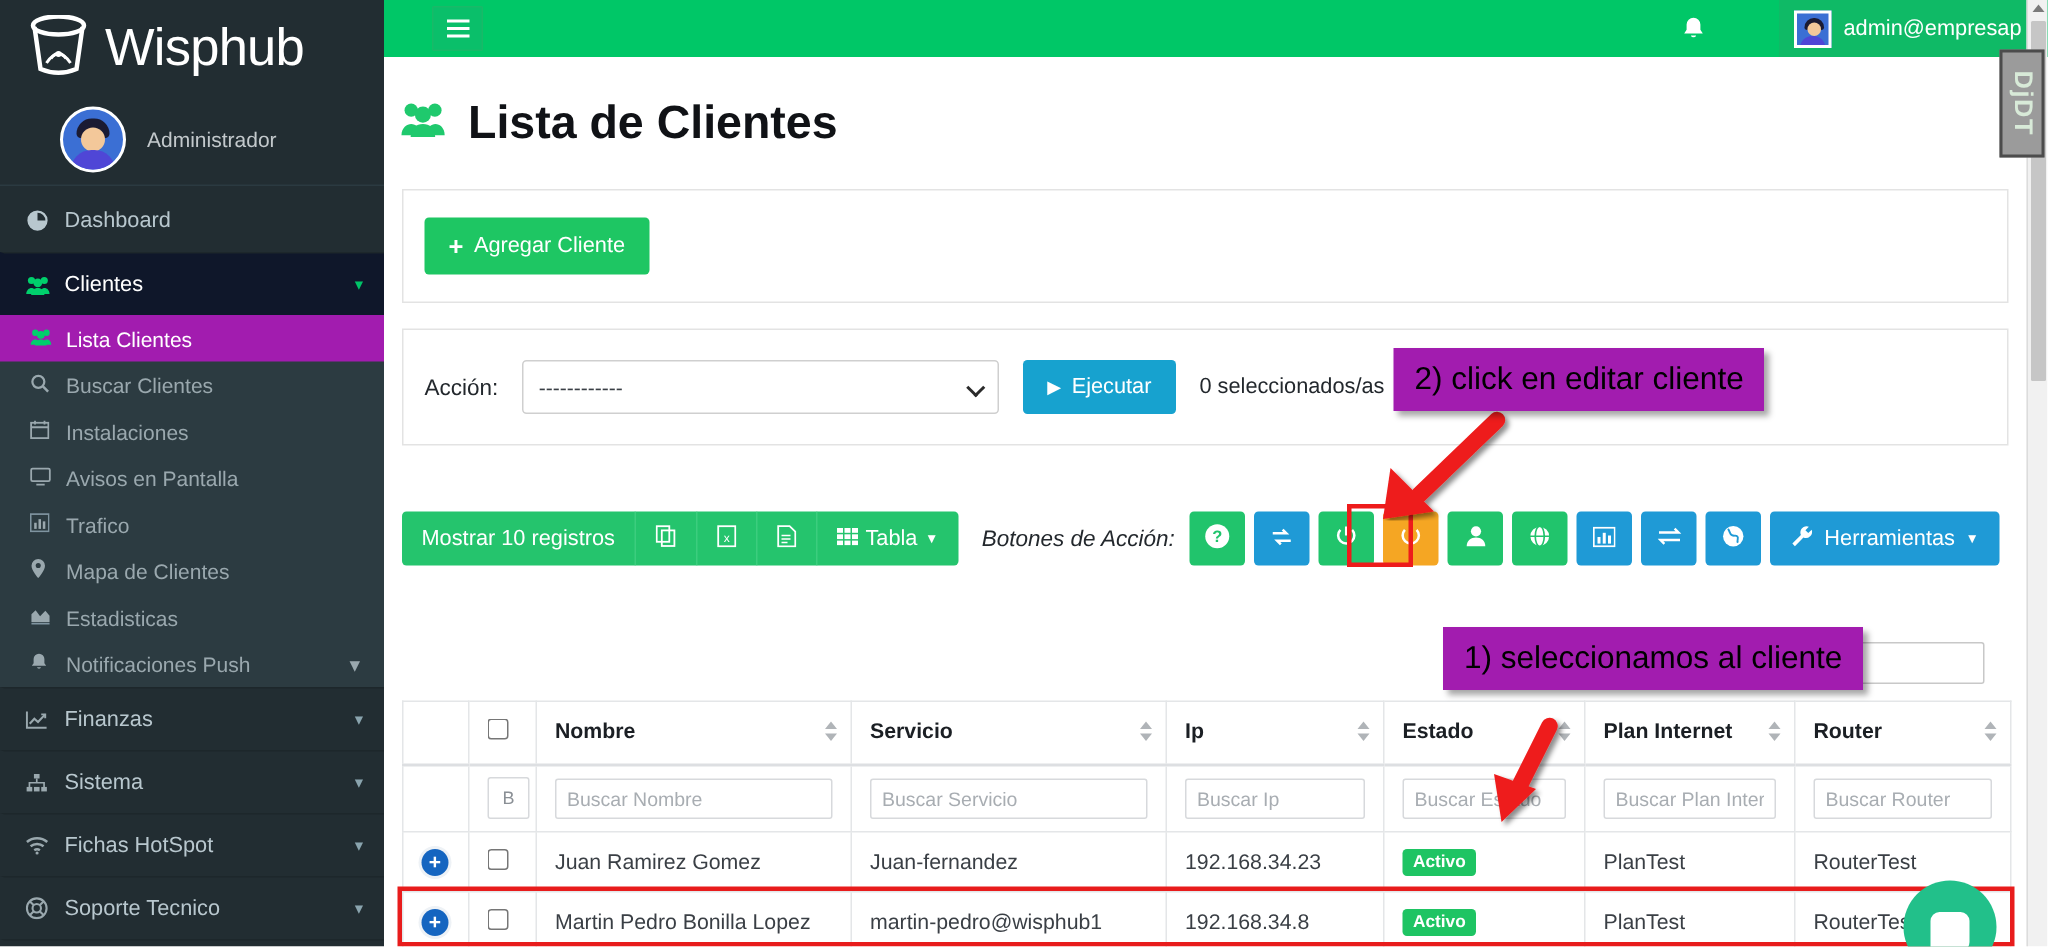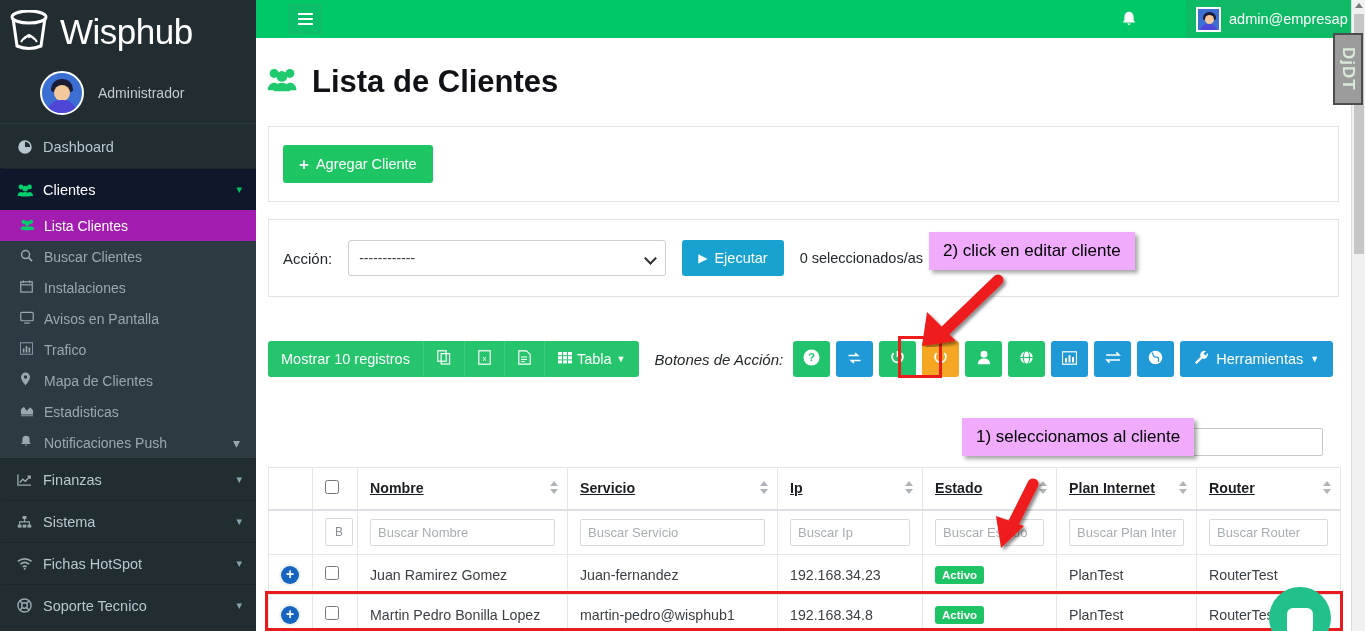--- a/index.html
+++ b/index.html
@@ -14,21 +14,21 @@
 
   
   .sidebar {
     position: absolute; left: 0; top: 0;
     width: 256px; height: 631px;
     background: #222d32;
     overflow: hidden;
   }
   .brand {
     height: 62px; display: flex; align-items: center;
-    padding-left: 8px; gap: 8px; text-align: right;
+    padding-left: 18px; gap: 8px; text-align: right;
   }
   .brand-logo { width: 44px; height: 42px; position: relative; flex: none; }
   .brand-text {
     color: #ffffff; font-size: 35px; font-weight: 400;
     letter-spacing: -0.5px; line-height: 1;
   }
   .userpanel {
     height: 62px; display: flex; align-items: center;
     padding-left: 40px; gap: 14px;
     border-bottom: 1px solid #2b3a41;
@@ -250,21 +250,20 @@
   .tablewrap { position: absolute; left: 12px; top: 429px; width: 1072px; }
   table.clients { border-collapse: collapse; width: 1072px; font-size: 14.2px; table-layout: fixed; }
   table.clients th, table.clients td {
     border: 1px solid #e4e6e8; padding: 0 12px; color: #3a3f45;
     overflow: hidden; white-space: nowrap;
   }
   table.clients thead th {
     height: 42px; font-weight: bold; color: #1b1f24;
     text-align: left; vertical-align: middle; position: relative;
     border-bottom: 2px solid #dddfe2;
-    text-decoration: underline;
   }
   .sort-ico {
     position: absolute; right: 9px; top: 13px;
     display: flex; flex-direction: column; gap: 3px;
   }
   .sort-ico i {
     display:block; width:0;height:0;
     border-left:4px solid transparent;border-right:4px solid transparent;
   }
   .sort-ico i.up { border-bottom: 5px solid #b0b4b8; }
@@ -295,22 +294,22 @@
   input[type=checkbox] { width: 14px; height: 14px; margin: 0; cursor: pointer; }
 
   .row-hl {
     position: absolute; left: 9px; top: 553px;
     width: 1078px; height: 40px;
     border: 3px solid #e81c1c; pointer-events: none; z-index: 11;
   }
 
   
   .callout {
-    position: absolute; background: #f0abfc; color: #000000;
-    font-size: 17px; padding: 9px 14px; z-index: 25;
+    position: absolute; background: #a21caf; color: #000000;
+    font-size: 21px; padding: 9px 14px; z-index: 25;
     box-shadow: 3px 3px 4px rgba(0,0,0,0.35);
     white-space: nowrap;
   }
   .callout.c2 { left: 929px; top: 232px; }
   .callout.c1 { left: 962px; top: 418px; }
   .arrow-svg { position: absolute; z-index: 24; pointer-events: none; }
 
   
   .chat-fab {
     position: absolute; right: 20px; bottom: -18px;

